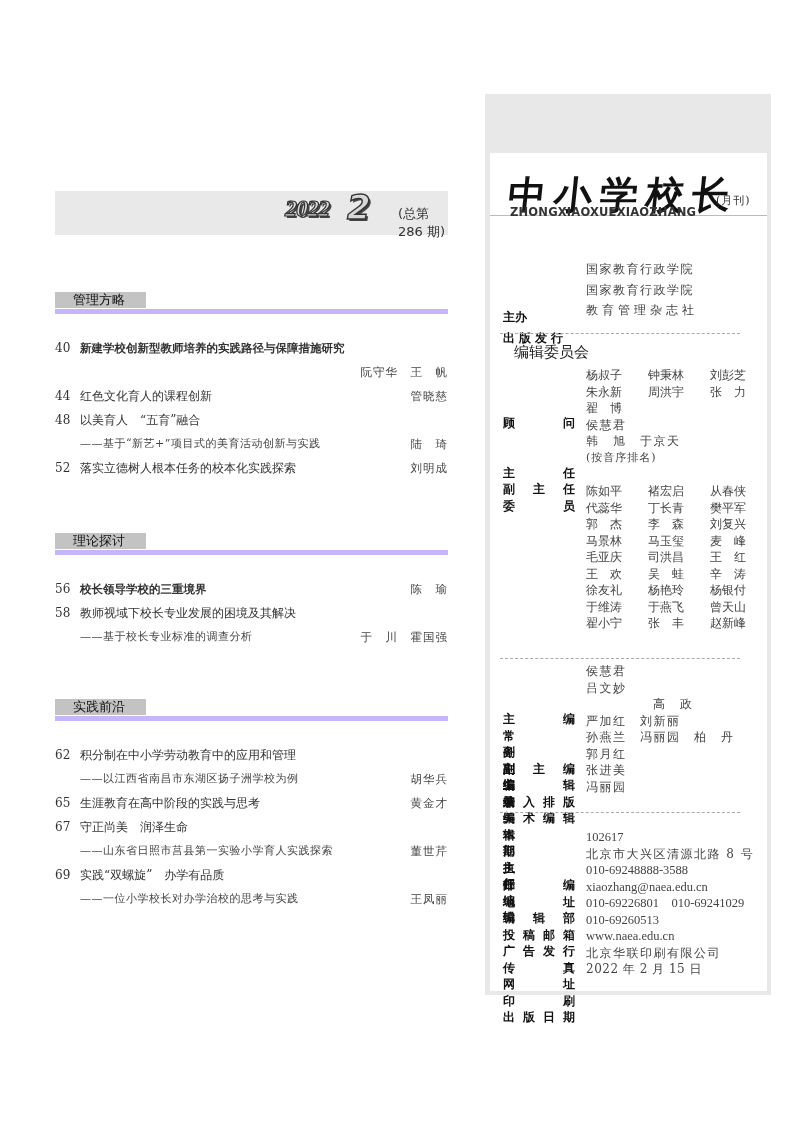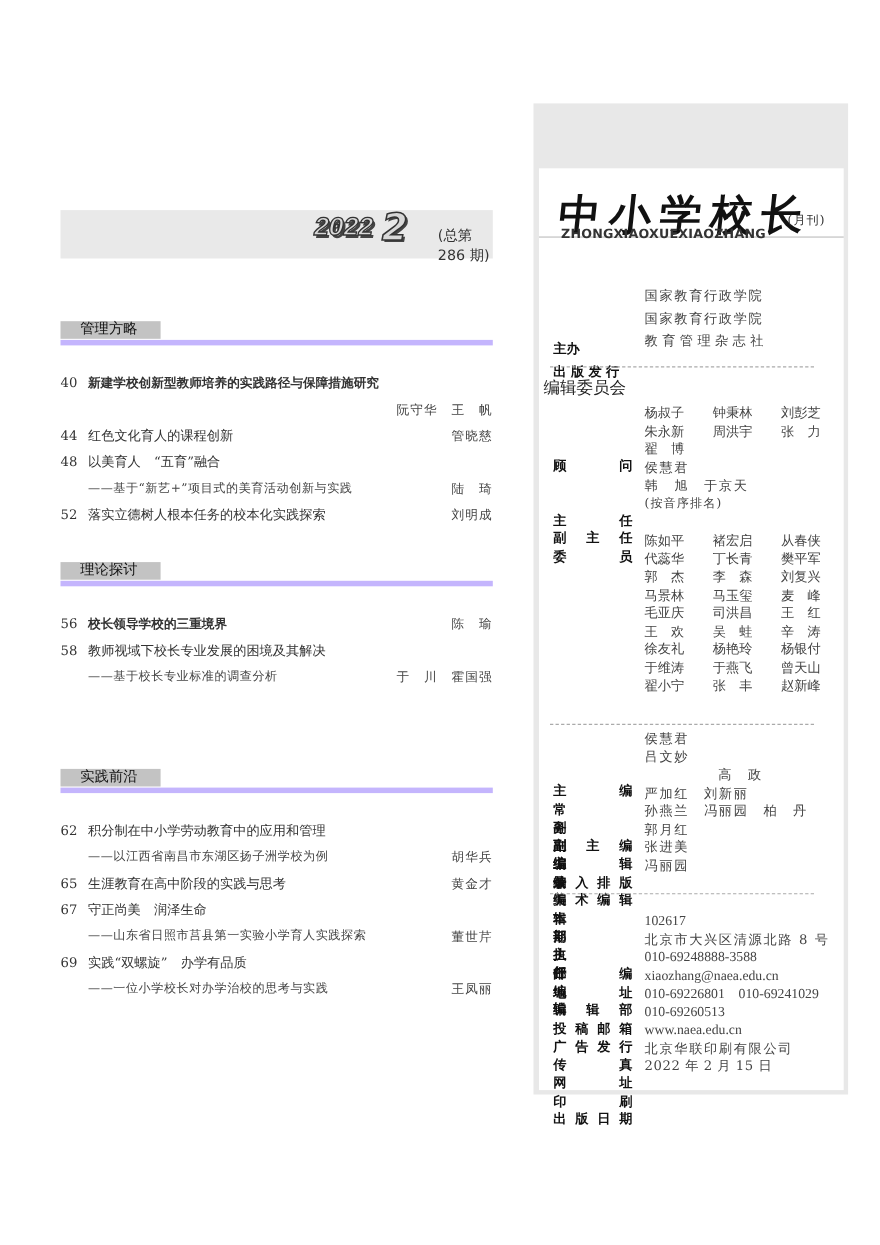--- a/index.html
+++ b/index.html
@@ -2,21 +2,21 @@
 <html><head>
 <meta charset="utf-8">
 <style>
   html, body { margin:0; padding:0; background:#ffffff; }
   body { width:800px; height:1132px; position:relative; overflow:hidden;
          font-family:"DejaVu Serif", "Liberation Serif", serif; color:#222; }
 
   
   .issue-banner { position:absolute; left:55px; top:191px; width:393px; height:44px;
                   background:#e9e9e9; }
-  .issue-year { position:absolute; left:230px; top:4px; font-family:Liberation Mono, monospace;
+  .issue-year { position:absolute; left:230px; top:4px; font-family:Liberation Serif, serif;
                 font-weight:bold; font-style:italic; font-size:24px; color:#d8d8d8;
                 -webkit-text-stroke:1.2px #333; text-shadow:2px 2px 0 #444; letter-spacing:-1px; }
   .issue-num { position:absolute; left:292px; top:-4px; font-family:"DejaVu Sans", sans-serif;
                font-weight:bold; font-style:italic; font-size:34px; color:#d8d8d8;
                -webkit-text-stroke:1.4px #333; text-shadow:2px 2px 0 #444; }
   .issue-total { position:absolute; left:343px; top:14px; font-size:13px; color:#333;
                  font-family:"DejaVu Sans", sans-serif; }
 
   .section { position:absolute; left:55px; width:393px; }
   .sec-head { position:relative; height:17px; border-bottom:5px solid #c4b5fd; }
@@ -46,21 +46,21 @@
                 font-weight:bold; font-size:11.5px; color:#333; letter-spacing:0.2px; }
 
   .info { position:absolute; left:13px; font-size:12px; }
   .row { position:relative; height:16.5px; line-height:16.5px; }
   .lbl { position:absolute; left:0; width:72px; font-family:"DejaVu Sans", sans-serif;
          font-weight:bold; font-size:12px; color:#111; display:flex; justify-content:space-between;margin-top:48px; }
   .lbl.wide { width:auto; display:block; letter-spacing:0; }
   .val { position:absolute; left:83px; color:#444; letter-spacing:1.5px; font-size:12px; white-space:nowrap; }
   .val.latin { letter-spacing:0; font-family:"Liberation Serif", serif; font-size:12.5px; }
   .dash { position:absolute; left:10px; width:240px; border-top:1px dashed #aaa; height:0; }
-  .board-title { position:absolute; left:4px; font-family:"DejaVu Sans", sans-serif;
+  .board-title { position:absolute; left:24px; font-family:"DejaVu Sans", sans-serif;
                  font-size:15px; color:#222; }
   .names { position:absolute; left:96px; font-size:12px; color:#444; }
   .names .nrow { height:16.5px; line-height:16.5px; position:relative; }
   .names .n { position:absolute; width:56px; display:flex; justify-content:space-between; }
   .names .n:nth-child(1){ left:0; } .names .n:nth-child(2){ left:62px; } .names .n:nth-child(3){ left:124px; }
 </style>
 </head>
 <body>
 
 <div class="issue-banner">
@@ -101,21 +101,21 @@
   </div>
   <div class="entry">
     <div class="line">
       <span class="pg">52</span>
       <span class="title">落实立德树人根本任务的校本化实践探索</span>
       <span class="author">刘明成</span>
     </div>
   </div>
 </div>
 
-<div class="section" style="top:511px;">
+<div class="section" style="top:533px;">
   <div class="sec-head">
     <div class="sec-tab">理论探讨</div>
   </div>
   <div class="entry" style="margin-top:24px;">
     <div class="line">
       <span class="pg">56</span>
       <span class="title bold">校长领导学校的三重境界</span>
       <span class="author">陈　瑜</span>
     </div>
   </div>

